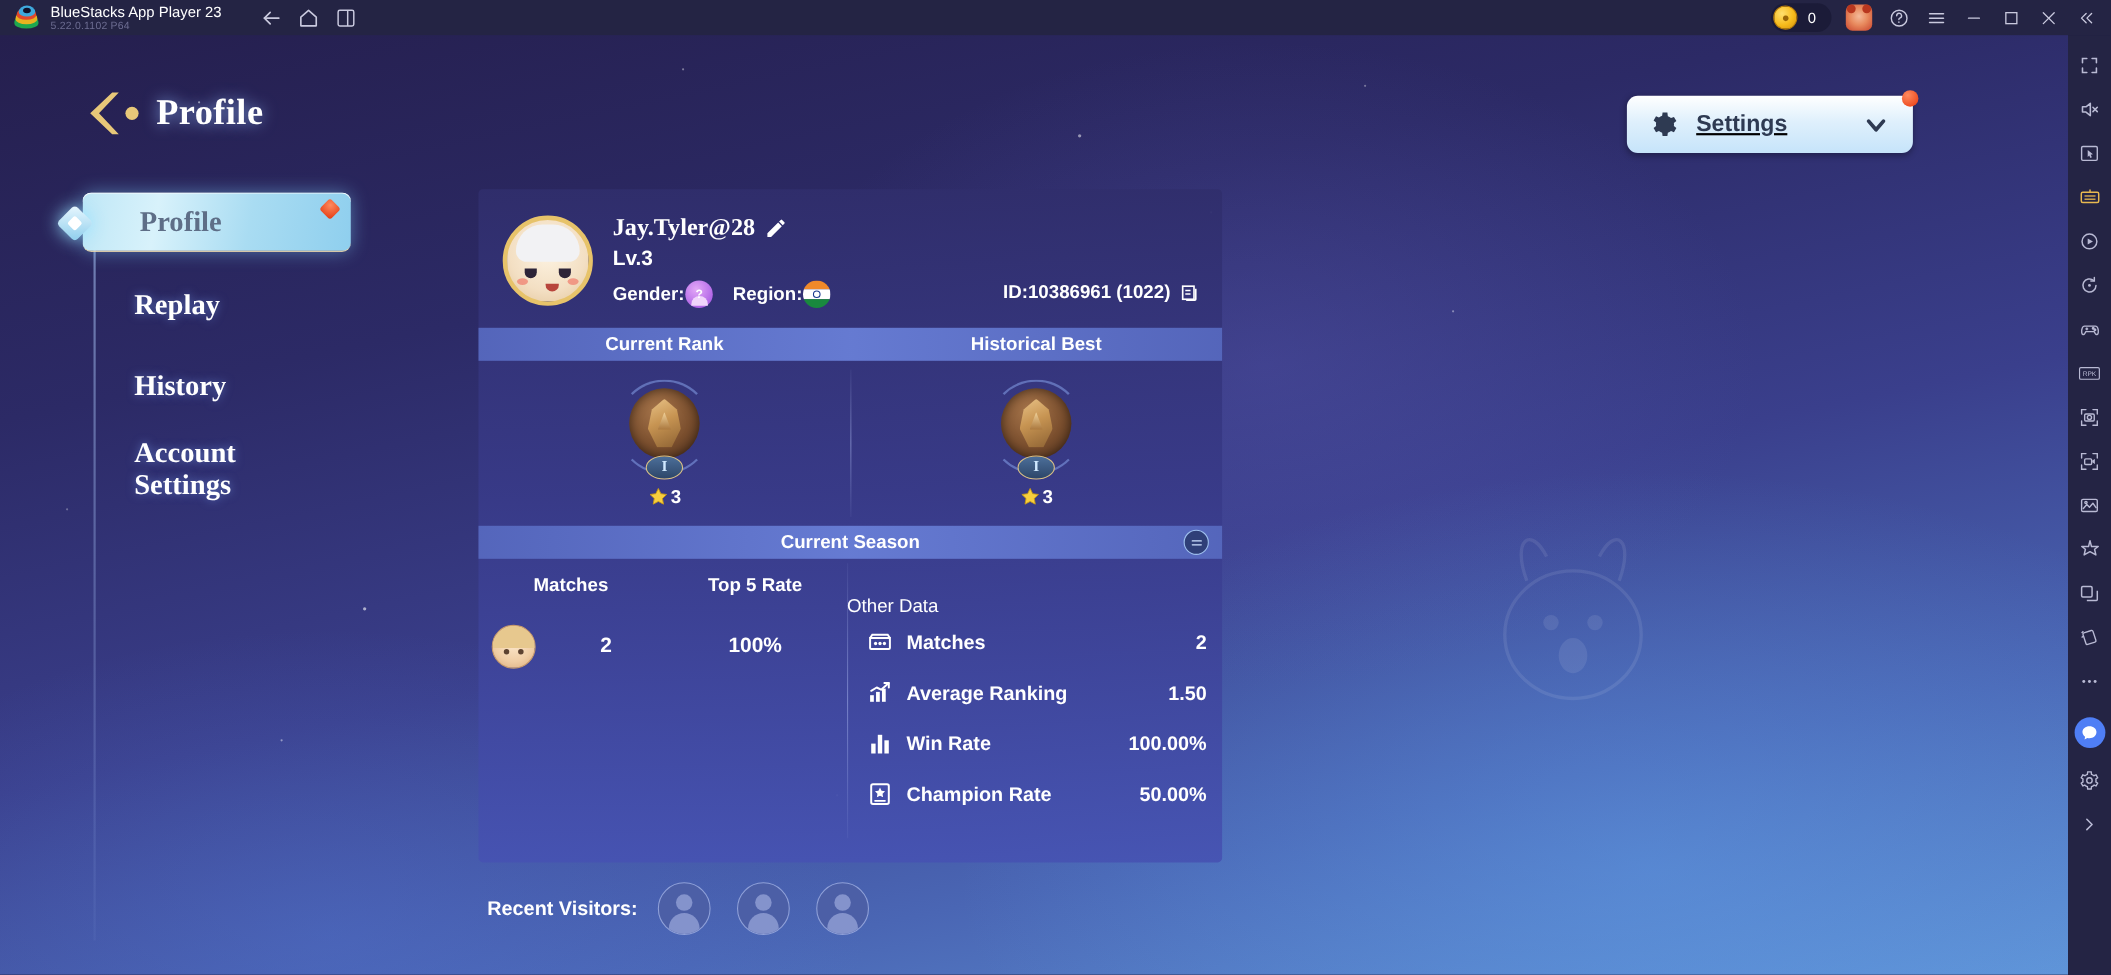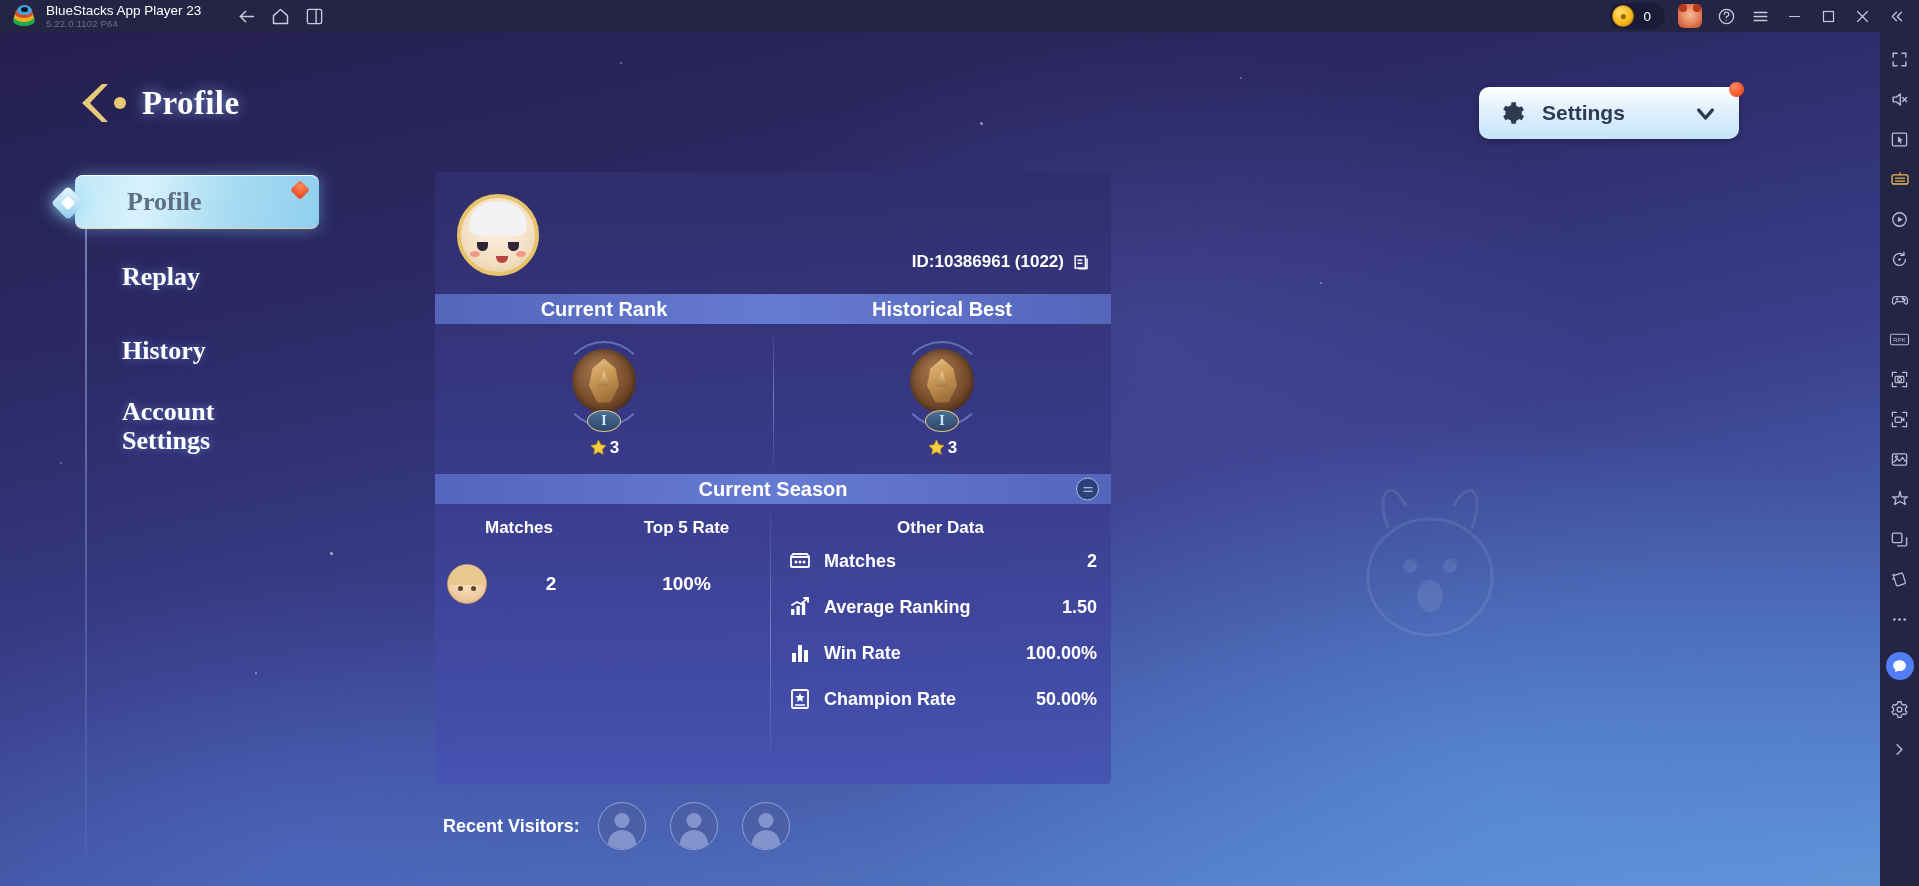--- a/index.html
+++ b/index.html
@@ -105,20 +105,21 @@
 
   
   #settings-btn {
     position: absolute; left: 1479px; top: 55px;
     width: 260px; height: 52px;
     border-radius: 10px;
     background: linear-gradient(180deg, #ffffff 0%, #dff0fc 45%, #c6e4fa 100%);
     box-shadow: 0 2px 6px rgba(0,0,0,.3);
     display: flex; align-items: center;
     padding: 0 20px;
+    text-decoration: underline;
   }
   #settings-label {
     color: #2e3a52; font-size: 21px; font-weight: 700;
     margin-left: 16px;
   }
   #settings-chevron { margin-left: auto; }
   #settings-dot {
     position: absolute; right: -5px; top: -5px;
     width: 15px; height: 15px; border-radius: 50%;
     background: radial-gradient(circle at 35% 30%, #ff8a5e, #e8380d);
@@ -251,21 +252,21 @@
     position: absolute; right: 20px; bottom: 4px;
     display: flex; align-items: center;
     color: #ffffff; font-size: 17px; font-weight: 700;
   }
   #copy-icon { margin-left: 8px; }
 
   
   .sec-bar {
     height: 30px; display: flex; align-items: center;
     background: linear-gradient(90deg, rgba(86,104,190,.95) 0%, rgba(104,126,214,.95) 50%, rgba(86,104,190,.95) 100%);
-    color: #ffffff; font-size: 20px; font-weight: 700;
+    color: #ffffff; font-size: 17px; font-weight: 700;
     position: relative;
   }
   #rank-bar { margin-top: 18px; }
   #rank-bar .half { flex: 1; text-align: center; }
 
   #ranks { display: flex; height: 150px; }
   .rank-col {
     flex: 1; display: flex; flex-direction: column;
     align-items: center; justify-content: center; position: relative;
   }
@@ -352,22 +353,22 @@
   #season-left-row .c1 { width: 104px; text-align: center; }
   #season-left-row .c2 { width: 167px; text-align: center; }
 
   #season-right { flex: 1; position: relative; }
   #season-right::before {
     content: ""; position: absolute; left: 0; top: 4px;
     width: 1px; height: 250px;
     background: linear-gradient(180deg, rgba(190,205,255,.05), rgba(190,205,255,.42), rgba(190,205,255,.05));
   }
   #other-title {
-    text-align: center; color: #ffffff; font-size: 17px;
-    font-weight: 700; padding-top: 14px;
+    color: #ffffff; font-size: 17px;
+    font-weight: 400; padding-top: 14px; margin-top: 19px;
   }
   .stat-row {
     display: flex; align-items: center; height: 46px;
     padding: 0 14px 0 18px;
   }
   .stat-ico { width: 24px; height: 24px; flex: none; }
   .stat-lbl { color: #ffffff; font-size: 18px; font-weight: 700; margin-left: 12px; }
   .stat-val { margin-left: auto; color: #ffffff; font-size: 18px; font-weight: 700; }
 
   
@@ -564,20 +565,43 @@
     <div id="player-row">
       <div id="avatar">
         <div class="hair"></div>
         <div class="eye l"></div>
           <div class="eye r"></div>
         <div class="cheek l"></div>
           <div class="cheek r"></div>
         <div class="mouth"></div>
       </div>
 
+      <div id="player-info">
+        <div id="uname-row">
+          <div id="username">Jay.Tyler@28</div>
+          <svg id="edit-icon" width="21" height="21" viewBox="0 0 24 24">
+            <path fill="#ffffff" d="M3 17.2V21h3.8L18 9.8 14.2 6 3 17.2zM20.7 7.1a1 1 0 0 0 0-1.4l-2.4-2.4a1 1 0 0 0-1.4 0l-1.8 1.8L19 8.9l1.7-1.8z"></path>
+          </svg>
+        </div>
+        <div id="level">Lv.3</div>
+
+        <div id="meta-row">
+          <span class="meta-lbl">Gender:</span>
+          <div id="gender-ico">
+              <span>?</span>
+            </div>
+          <span class="meta-lbl">Region:</span>
+          <div id="region-ico">
+            <div class="s s1"></div>
+              <div class="s s2"></div>
+              <div class="s s3"></div>
+              <div class="ch"></div>
+          </div>
+        </div>
+      </div>
 
       <div id="id-row">
         <span>ID:10386961 (1022)</span>
         <svg id="copy-icon" width="19" height="19" viewBox="0 0 24 24" fill="none" stroke="#ffffff" stroke-width="1.9">
           <rect x="4" y="4" width="13" height="15"></rect>
           <line x1="7" y1="9" x2="13" y2="9"></line>
             <line x1="7" y1="13" x2="13" y2="13"></line>
           <path d="M19 7v12a1 1 0 0 1-1 1H8"></path>
         </svg>
       </div>

